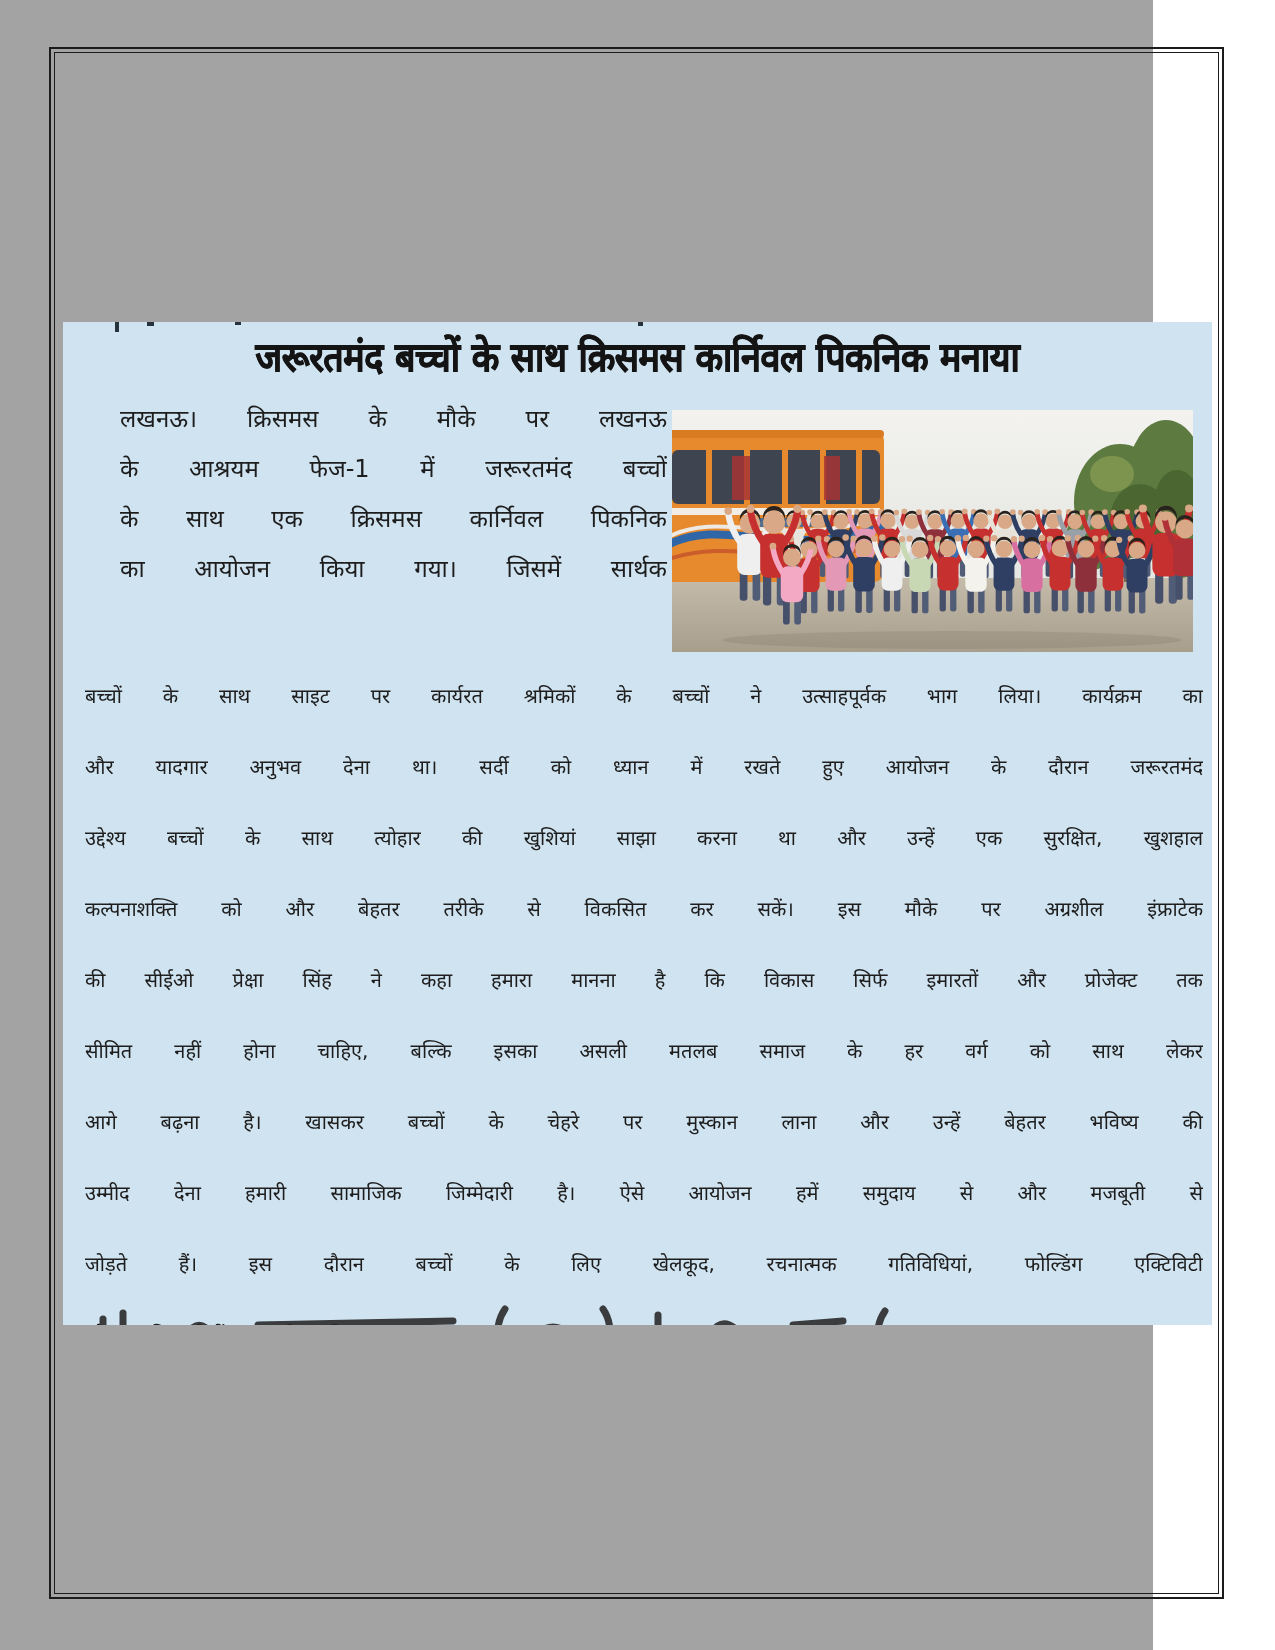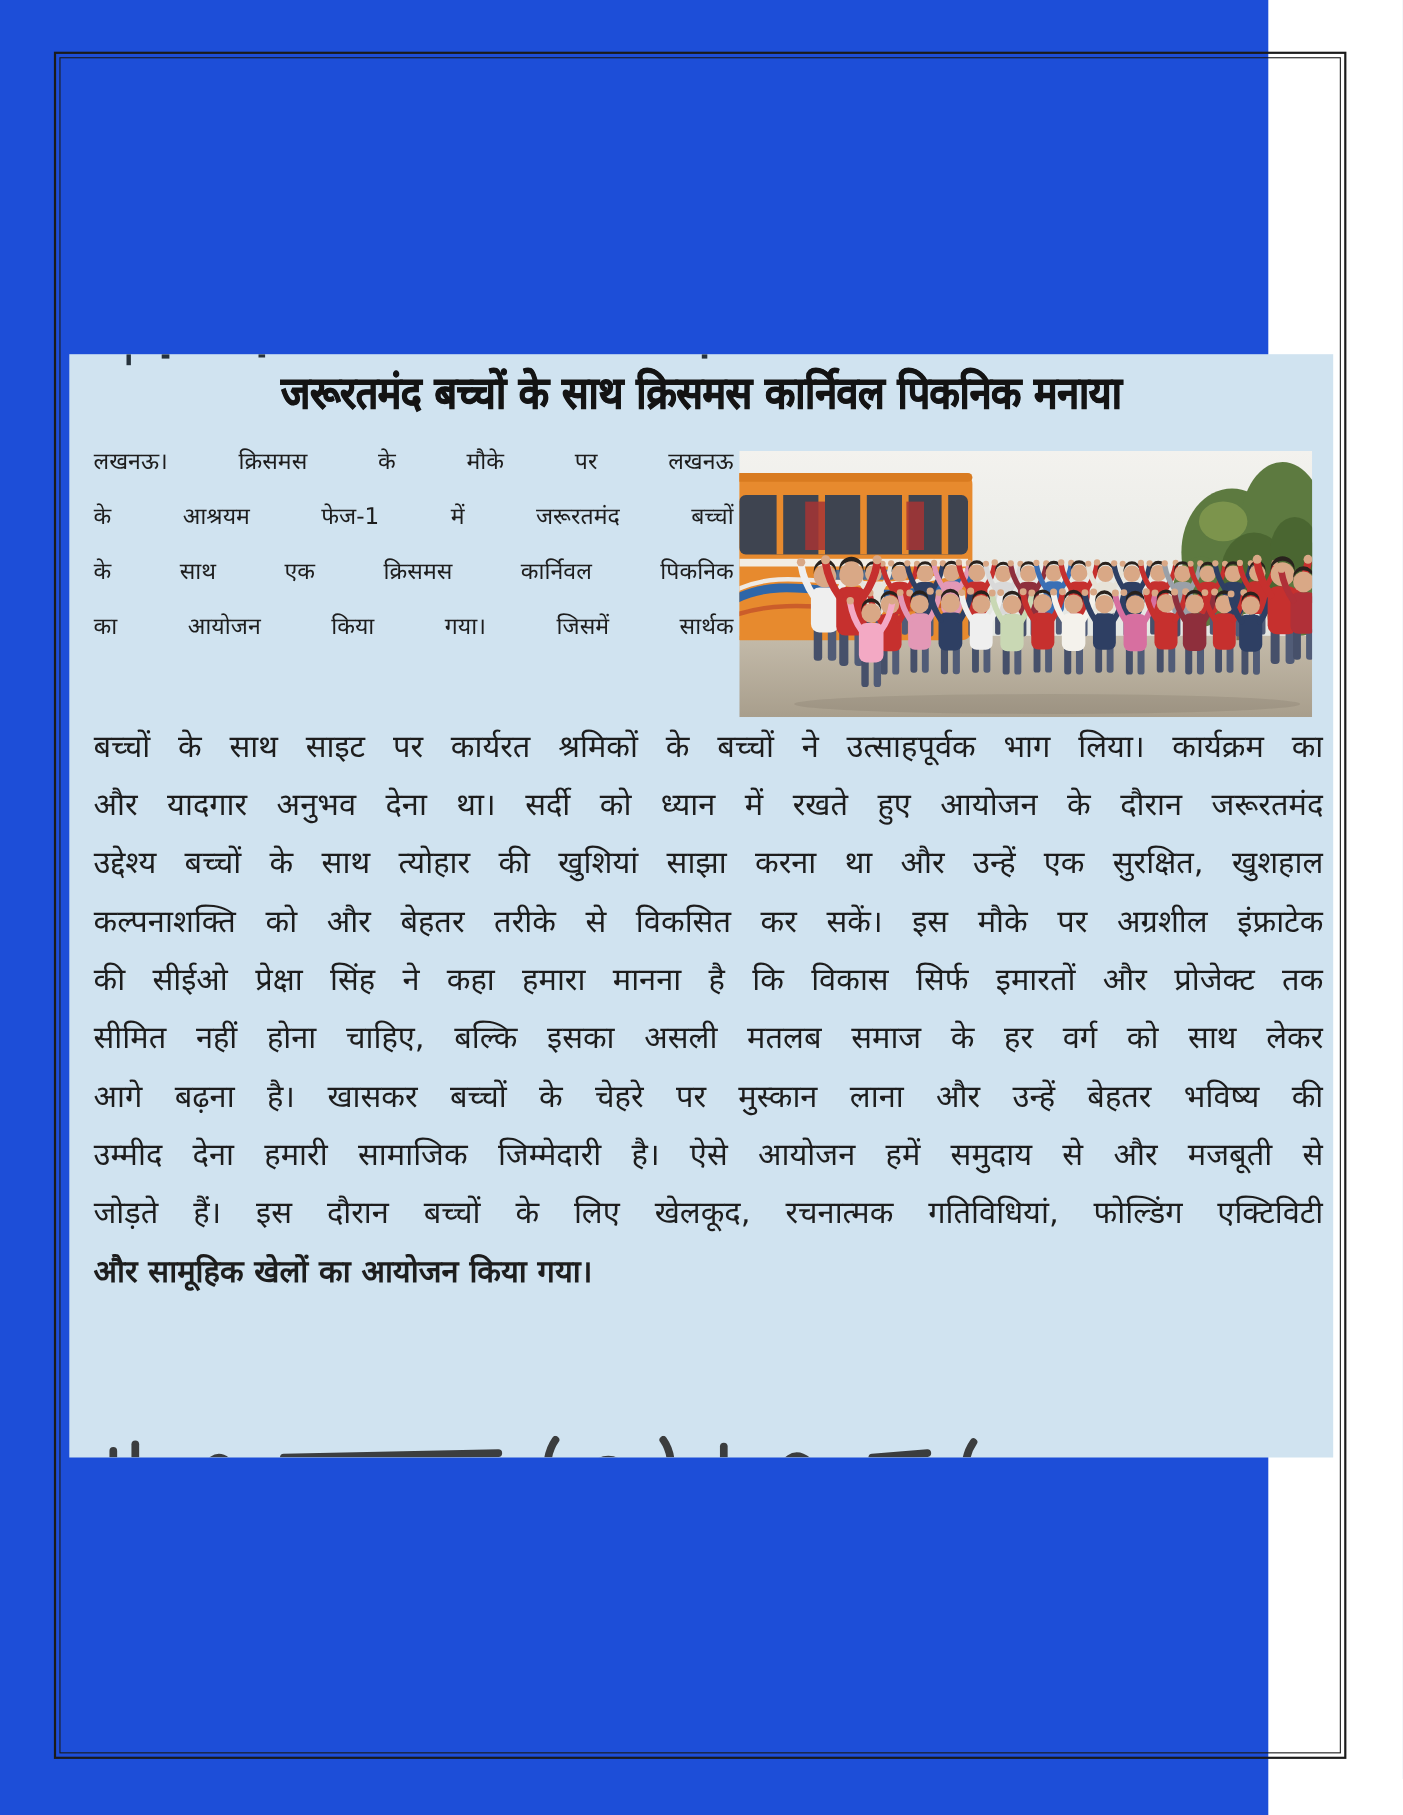--- a/index.html
+++ b/index.html
@@ -2,21 +2,21 @@
 <html><head>
 <meta charset="utf-8">
 <style>
   html, body {
     margin: 0; padding: 0;
     width: 1275px; height: 1650px;
     background: #ffffff;
     font-family: "DejaVu Sans", sans-serif;
     overflow: hidden;
   }
-  .page { position: relative; width: 1153px; height: 1650px; background:#1d4ed8; }
+  .page { position: relative; width: 1153px; height: 1650px; background:#a3a3a3; }
 
   
   .frame {
     position: absolute; left: 49px; top: 47px;
     width: 1171px; height: 1548px;
     border: 2px solid #1b1b1b;
   }
   .frame-inner {
     position: absolute; inset: 3px;
     border: 1px solid #1b1b1b;
@@ -38,34 +38,36 @@
     -webkit-text-stroke: 0.8px #141414;
     letter-spacing: -0.5px;
     white-space: nowrap;
   }
 
   .col-block {
     position: absolute; left: 22px; top: 72px; width: 582px;
   }
   .col-line {
     height: 50px; line-height: 50px;
-    font-size: 21px; color: #1d1d1d;
+    font-size: 24px; color: #1d1d1d;
     text-align: justify; text-align-last: justify;
     white-space: nowrap_disabled;
     overflow: hidden;
+    margin-left: 35px;
   }
 
   .full-block {
     position: absolute; left: 22px; top: 330px; width: 1118px;
   }
   .full-line {
     height: 53px; line-height: 53px;
-    font-size: 28px; color: #1d1d1d;
+    font-size: 20px; color: #1d1d1d;
     text-align: justify; text-align-last: justify;
     overflow: hidden;
+    margin-top: 18px;
   }
   .full-line.last { text-align-last: left; font-weight: bold; }
 
   .photo {
     position: absolute; left: 609px; top: 88px;
     width: 521px; height: 242px;
     overflow: hidden;
   }
   .photo svg { display: block; }
 

